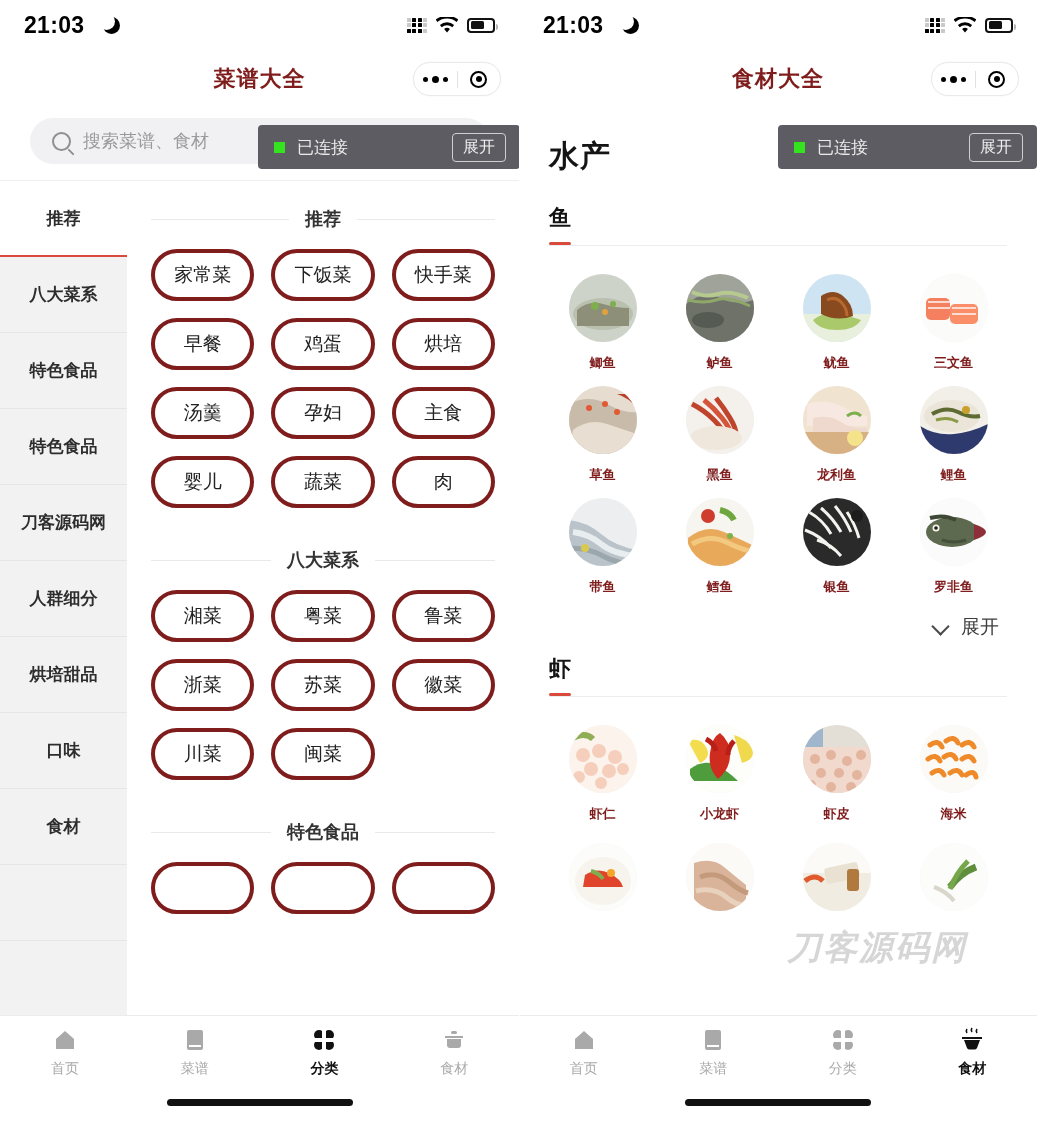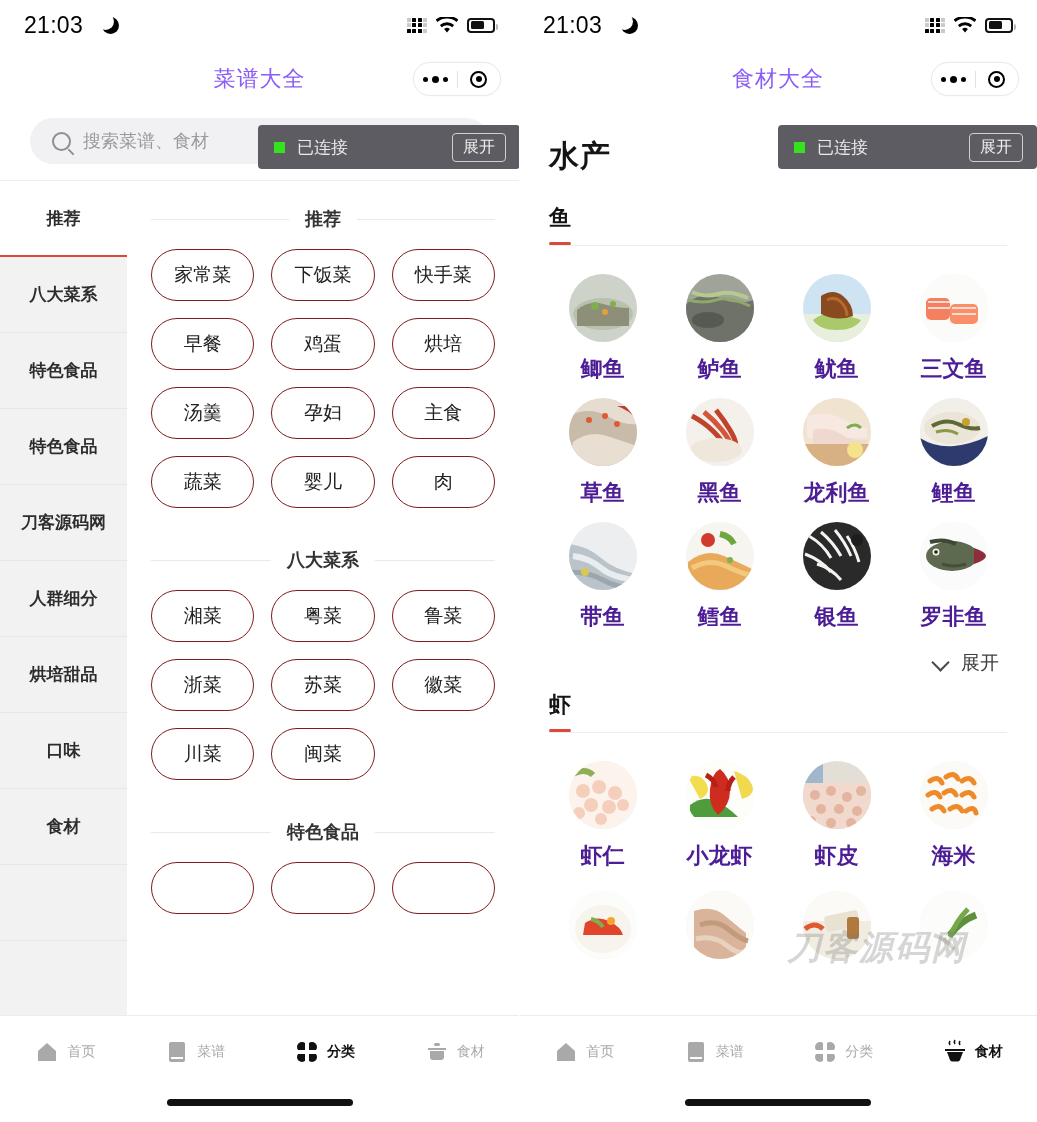--- a/index.html
+++ b/index.html
@@ -9,42 +9,42 @@
     background:#ffffff; overflow:hidden;
   }
   .stage{ position:relative; width:1037px; height:1122px; display:flex; }
   .phone{ position:relative; width:519px; height:1122px; background:#fff; overflow:hidden; }
   .phone.right{ width:518px; }
   .divider-v{ position:absolute; left:519px; top:0; width:1px; height:1122px; background:#ffffff; z-index:60; }
 
   
   .statusbar{ height:50px; display:flex; align-items:center; justify-content:space-between;
               padding:0 24px 0 24px; }
-  .st-time{ font-size:23px; font-weight:normal; color:#000; letter-spacing:.3px;
+  .st-time{ font-size:23px; font-weight:bold; color:#000; letter-spacing:.3px;
             display:flex; align-items:center; gap:19px; }
   .moon{ width:17px; height:17px; position:relative; display:inline-block; }
   .moon::before{ content:""; position:absolute; inset:0; border-radius:50%; background:#000; }
   .moon::after{ content:""; position:absolute; left:-5px; top:-4px; width:17px; height:17px;
                 border-radius:50%; background:#fff; }
   .st-icons{ display:flex; align-items:center; gap:9px; }
   .sig{ display:grid; grid-template-columns:repeat(4,4px); grid-template-rows:repeat(3,4px);
         gap:1.5px; align-items:end; }
   .sig i{ display:block; width:4px; height:4px; background:#000; border-radius:.5px; }
   .sig i.dim{ background:#c9c9c9; }
   .wifi{ width:22px; height:17px; position:relative; }
   .wifi svg{ display:block; }
   .batt{ width:28px; height:15px; border:2px solid #111; border-radius:4px; position:relative; }
   .batt::after{ content:""; position:absolute; right:-5px; top:4px; width:2.5px; height:6px;
                 background:#b5b5b5; border-radius:0 2px 2px 0; }
   .batt i{ position:absolute; left:1.5px; top:1.5px; bottom:1.5px; width:55%; background:#111;
            border-radius:1.5px; display:block; }
 
   
   .navbar{ height:58px; position:relative; display:flex; align-items:center; justify-content:center; }
-  .nav-title{ font-size:22px; font-weight:normal; color:#8b5cf6; letter-spacing:1px; }
+  .nav-title{ font-size:22px; font-weight:bold; color:#7f1d1d; letter-spacing:1px; }
   .capsule{ position:absolute; right:18px; top:50%; transform:translateY(-50%);
             width:88px; height:34px; border-radius:17px; background:#fff;
             border:1px solid #eaeaea; box-shadow:0 0 0 .5px rgba(0,0,0,.03);
             display:flex; align-items:center; }
   .cap-dots{ flex:1; display:flex; align-items:center; justify-content:center; gap:4px; }
   .cap-dots i{ width:5px; height:5px; border-radius:50%; background:#000; display:block; }
   .cap-dots i.big{ width:7px; height:7px; }
   .cap-sep{ width:1px; height:17px; background:#e2e2e2; }
   .cap-target{ flex:1; display:flex; align-items:center; justify-content:center; }
   .cap-target b{ width:17px; height:17px; border-radius:50%; border:2.5px solid #000;
@@ -79,59 +79,59 @@
   .side-item{ height:76px; display:flex; align-items:center; justify-content:center;
               font-size:17px; color:#2d2d2d; font-weight:bold; position:relative;
               border-bottom:1px solid #e6e6e6; }
   .side-item.active{ background:#ffffff; border-bottom:2px solid #d94a3d; }
   .tagpanel{ flex:1; background:#fff; padding:0 24px; overflow:hidden; position:relative;
              border-top:1px solid #efefef; }
   .sec-head{ display:flex; align-items:center; gap:16px; margin:26px 0 18px; }
   .sec-head .ln{ flex:1; height:1px; background:#e9e9e9; }
   .sec-head .tx{ font-size:18px; color:#333; font-weight:bold; white-space:nowrap; }
   .chips{ display:grid; grid-template-columns:repeat(3,1fr); gap:17px 17px; }
-  .chip{ height:52px; border:1px solid #7f1d1d; border-radius:26px; display:flex;
+  .chip{ height:52px; border:4px solid #7f1d1d; border-radius:26px; display:flex;
          align-items:center; justify-content:center; font-size:19px; color:#222;
          background:#fff; }
 
   
   .r-body{ height:calc(1122px - 50px - 58px - 107px); overflow:hidden; position:relative;
            padding:0 30px; }
   .page-title{ font-size:30px; font-weight:bold; color:#141414; margin:28px 0 26px; letter-spacing:1px; }
   .grp{ position:relative; }
   .grp-head{ position:relative; padding-bottom:12px; border-bottom:1px solid #ededed; margin-bottom:6px; }
   .grp-name{ font-size:22px; font-weight:bold; color:#141414; display:inline-block; position:relative; }
   .grp-name::after{ content:""; position:absolute; left:0; right:0; bottom:-12px; height:3px;
                     background:#d94a3d; border-radius:2px; }
   .grid{ display:grid; grid-template-columns:repeat(4,1fr); row-gap:14px; column-gap:10px;
          padding-top:22px; }
   .cell{ display:flex; flex-direction:column; align-items:center; gap:12px; }
   .thumb{ width:68px; height:68px; border-radius:50%; overflow:hidden; position:relative;
           background:#f4f3f1; }
   .thumb svg{ display:block; width:100%; height:100%; }
-  .cell-label{ font-size:22px; color:#4c1d95; font-weight:bold; }
+  .cell-label{ font-size:13px; color:#7f1d1d; font-weight:bold; }
   .expand-row{ display:flex; align-items:center; justify-content:flex-end; gap:12px;
                padding:18px 8px 14px 0; }
   .chev{ width:16px; height:16px; position:relative; flex:0 0 auto; }
   .chev::after{ content:""; position:absolute; left:1px; top:1px; width:11px; height:11px;
                 border-right:2.5px solid #4a4a4a; border-bottom:2.5px solid #4a4a4a;
                 transform:rotate(45deg); }
   .expand-text{ font-size:19px; color:#3d3d3d; }
 
   
   .watermark{ position:absolute; left:268px; top:925px; font-size:34px; font-weight:bold;
               color:rgba(120,120,120,.30); letter-spacing:2px; font-style:italic;
               z-index:40; pointer-events:none;
               font-family:"DejaVu Sans","Liberation Sans",sans-serif; }
 
   
   .tabbar{ position:absolute; left:0; bottom:0; width:100%; height:107px; background:#fff;
            border-top:1px solid #ececec; }
   .tabs{ display:flex; height:72px; }
-  .tab{ flex:1; display:flex; align-items:center; justify-content:center; gap:7px; }
+  .tab{ flex:1; display:flex; flex-direction:column; align-items:center; justify-content:center; gap:7px; }
   .tab-label{ font-size:14px; color:#a9a9a9; }
   .tab.active .tab-label{ color:#111; font-weight:bold; }
   .tab-ico{ width:26px; height:26px; display:flex; align-items:center; justify-content:center; }
   .tab-ico svg{ display:block; }
   .homebar{ position:absolute; bottom:16px; left:50%; transform:translateX(-50%);
             width:186px; height:7px; background:#111; border-radius:4px; }
 </style>
 </head>
 <body>
 
@@ -241,22 +241,22 @@
         <div class="chips">
           <div class="chip">家常菜</div>
           <div class="chip">下饭菜</div>
           <div class="chip">快手菜</div>
           <div class="chip">早餐</div>
           <div class="chip">鸡蛋</div>
           <div class="chip">烘培</div>
           <div class="chip">汤羹</div>
           <div class="chip">孕妇</div>
           <div class="chip">主食</div>
+          <div class="chip">婴儿</div>
           <div class="chip">蔬菜</div>
-          <div class="chip">婴儿</div>
           <div class="chip">肉</div>
         </div>
 
         <div class="sec-head" style="margin-top:40px">
           <span class="ln"></span>
           <span class="tx">八大菜系</span>
           <span class="ln"></span>
         </div>
         <div class="chips">
           <div class="chip">湘菜</div>

